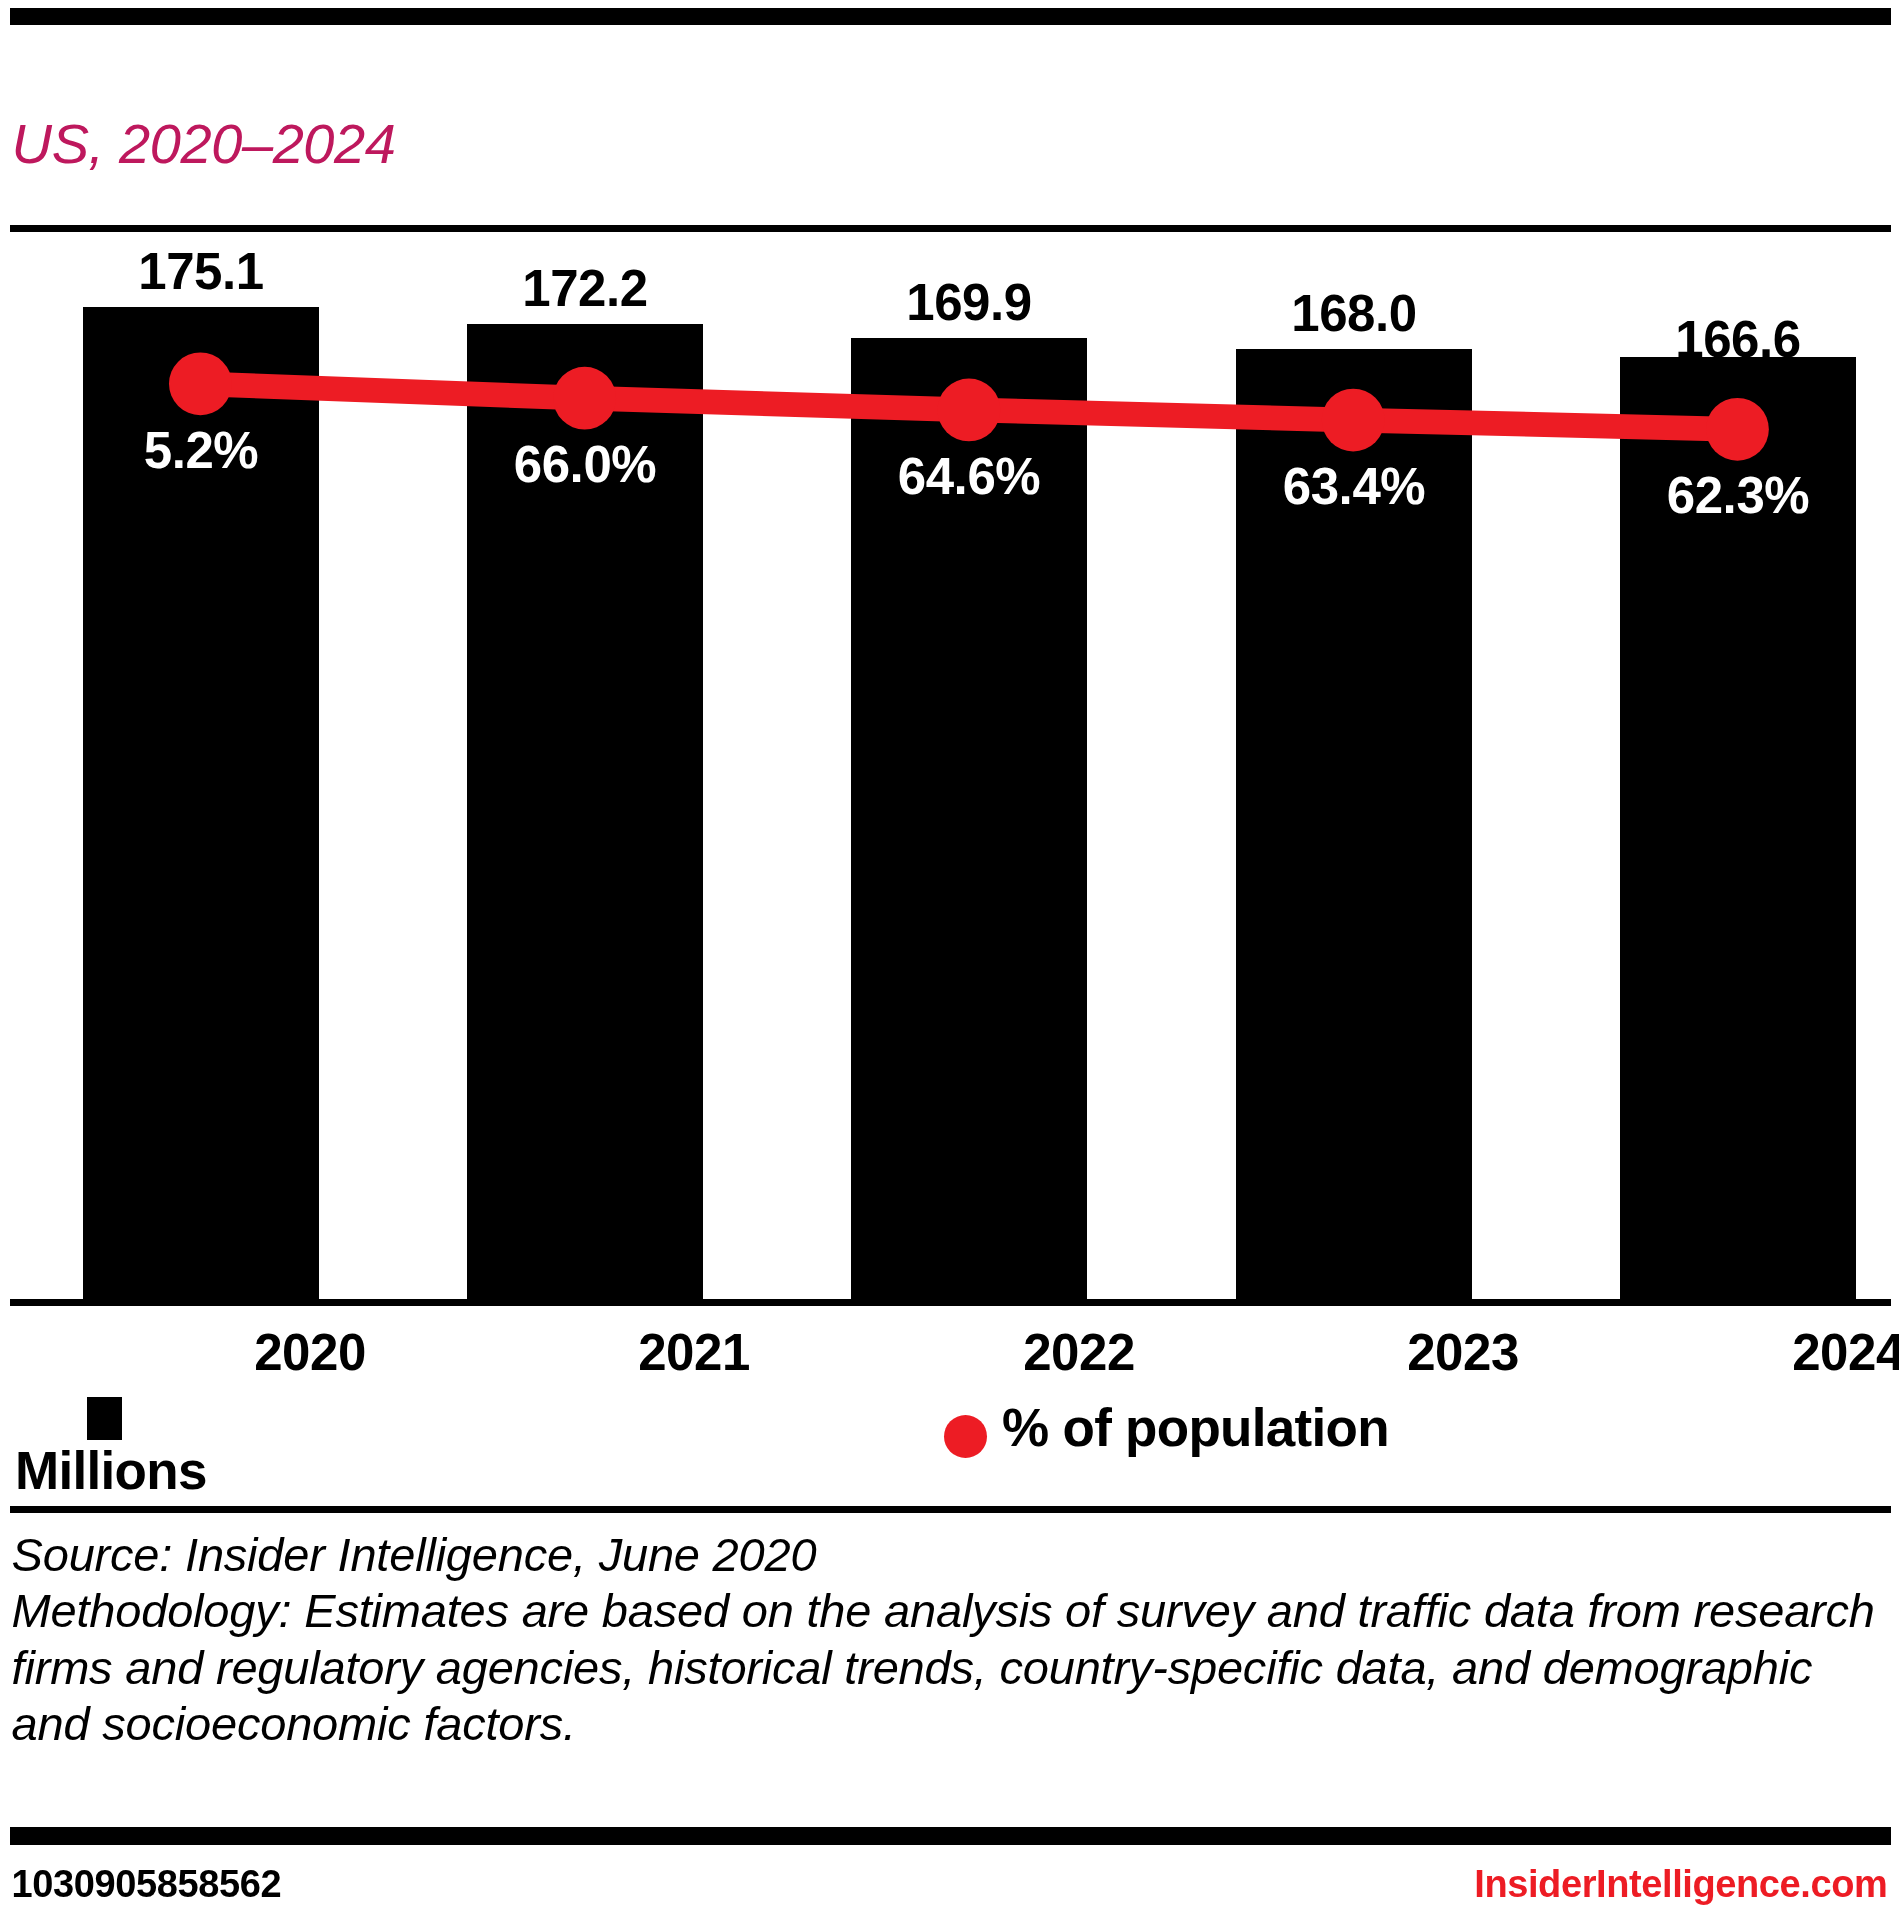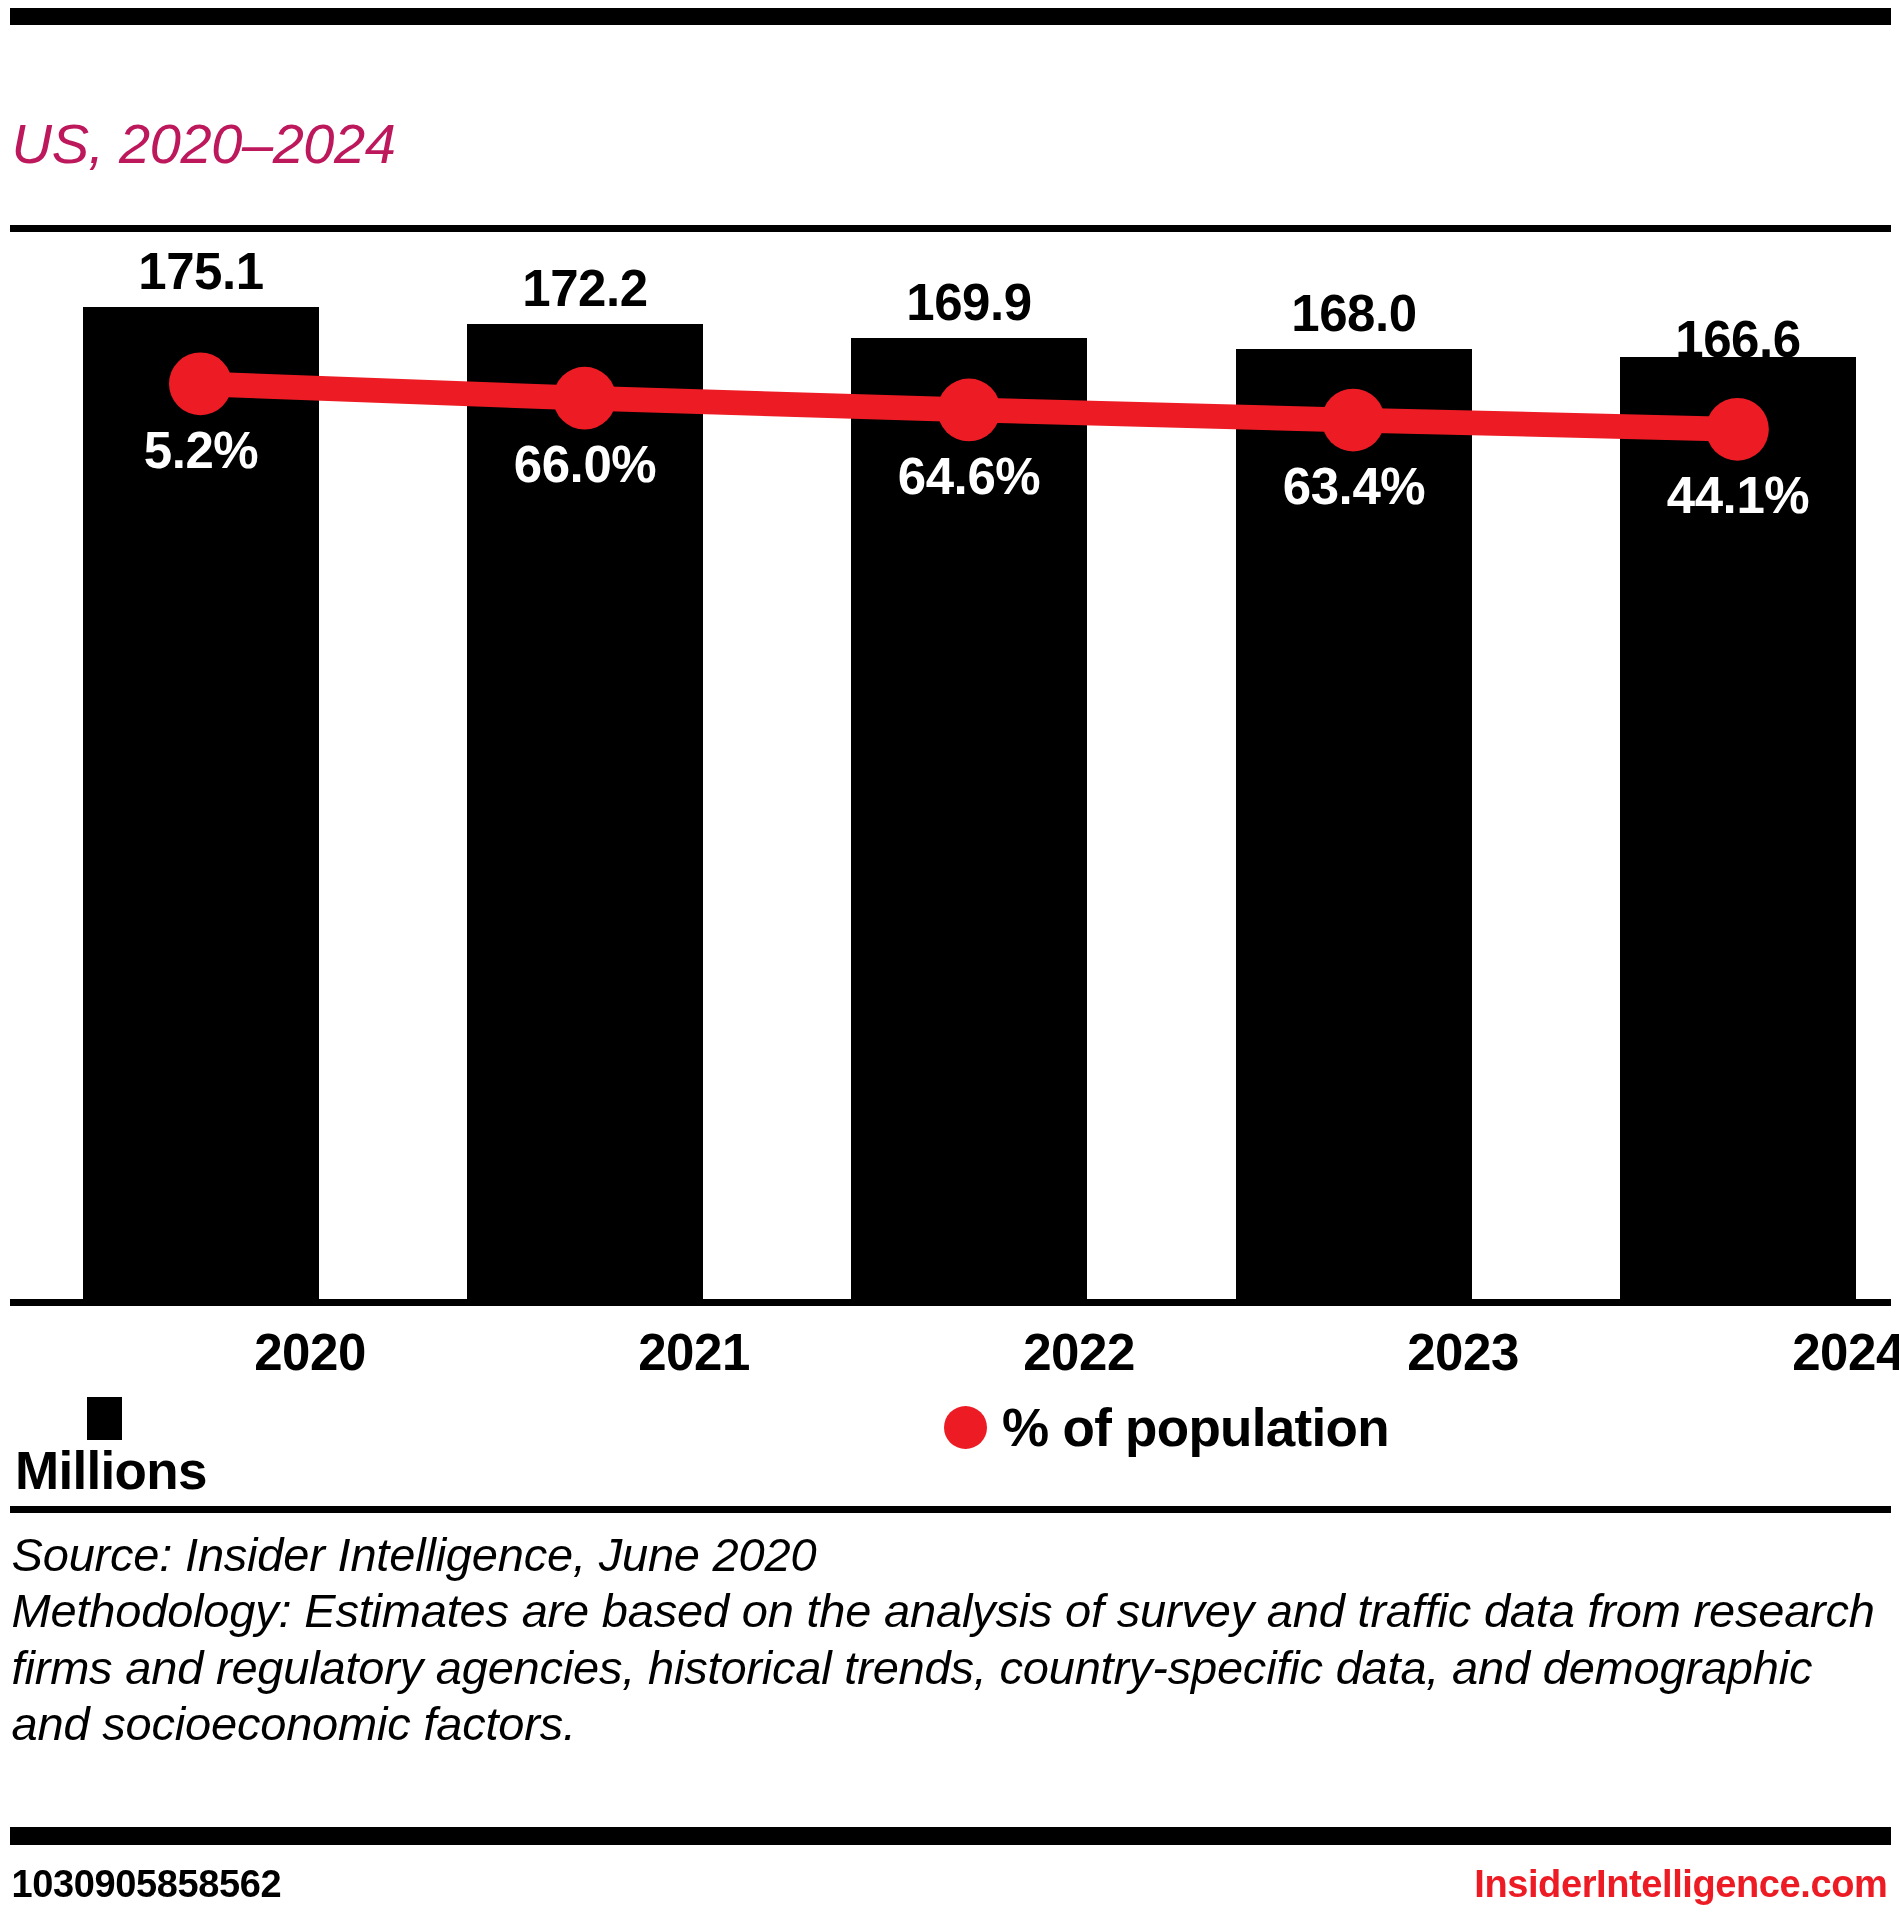--- a/index.html
+++ b/index.html
@@ -78,40 +78,40 @@
         <circle cx="1172.5" cy="495.57407407407413" r="38" fill="#ED1C24"></circle>
         <circle cx="1637.5" cy="507.7962962962963" r="38" fill="#ED1C24"></circle>
         <circle cx="2102.5" cy="519" r="38" fill="#ED1C24"></circle>
       </svg>
 
     <div id="pct-layer">
         <div class="pct-label" style="left: 52px; top: 421px; width: 298px;">5.2%</div>
         <div class="pct-label" style="left: 436px; top: 435px; width: 298px;">66.0%</div>
         <div class="pct-label" style="left: 820px; top: 447px; width: 298px;">64.6%</div>
         <div class="pct-label" style="left: 1205px; top: 457px; width: 298px;">63.4%</div>
-        <div class="pct-label" style="left: 1589px; top: 466px; width: 298px;">44.1%</div>
+        <div class="pct-label" style="left: 1589px; top: 466px; width: 298px;">62.3%</div>
       </div>
 
     <div class="axis-line"></div>
 
     <div id="xticks-layer">
         <div class="xtick" style="left: 35px; width: 331px;">2020</div>
         <div class="xtick" style="left: 419px; width: 331px;">2021</div>
         <div class="xtick" style="left: 804px; width: 331px;">2022</div>
         <div class="xtick" style="left: 1188px; width: 331px;">2023</div>
         <div class="xtick" style="left: 1573px; width: 331px;">2024</div>
       </div>
   </div>
 
   <div class="legend">
     <div class="lg-item" style="left:15px;top:0;flex-direction:column;">
       <span class="lg-swatch-sq"></span>
       <span class="lg-text">Millions</span>
     </div>
-    <div class="lg-item" style="left:944px;top:0;">
+    <div class="lg-item" style="left:944px;top:0;align-items:flex-end;">
       <span class="lg-swatch-ci"></span>
       <span class="lg-text">% of population</span>
     </div>
   </div>
 
   <div class="rule-foot"></div>
 
   <div class="notes">
     <p>Source: Insider Intelligence, June 2020</p>
     <p>Methodology: Estimates are based on the analysis of survey and traffic data from research firms and regulatory agencies, historical trends, country-specific data, and demographic and socioeconomic factors.</p>

